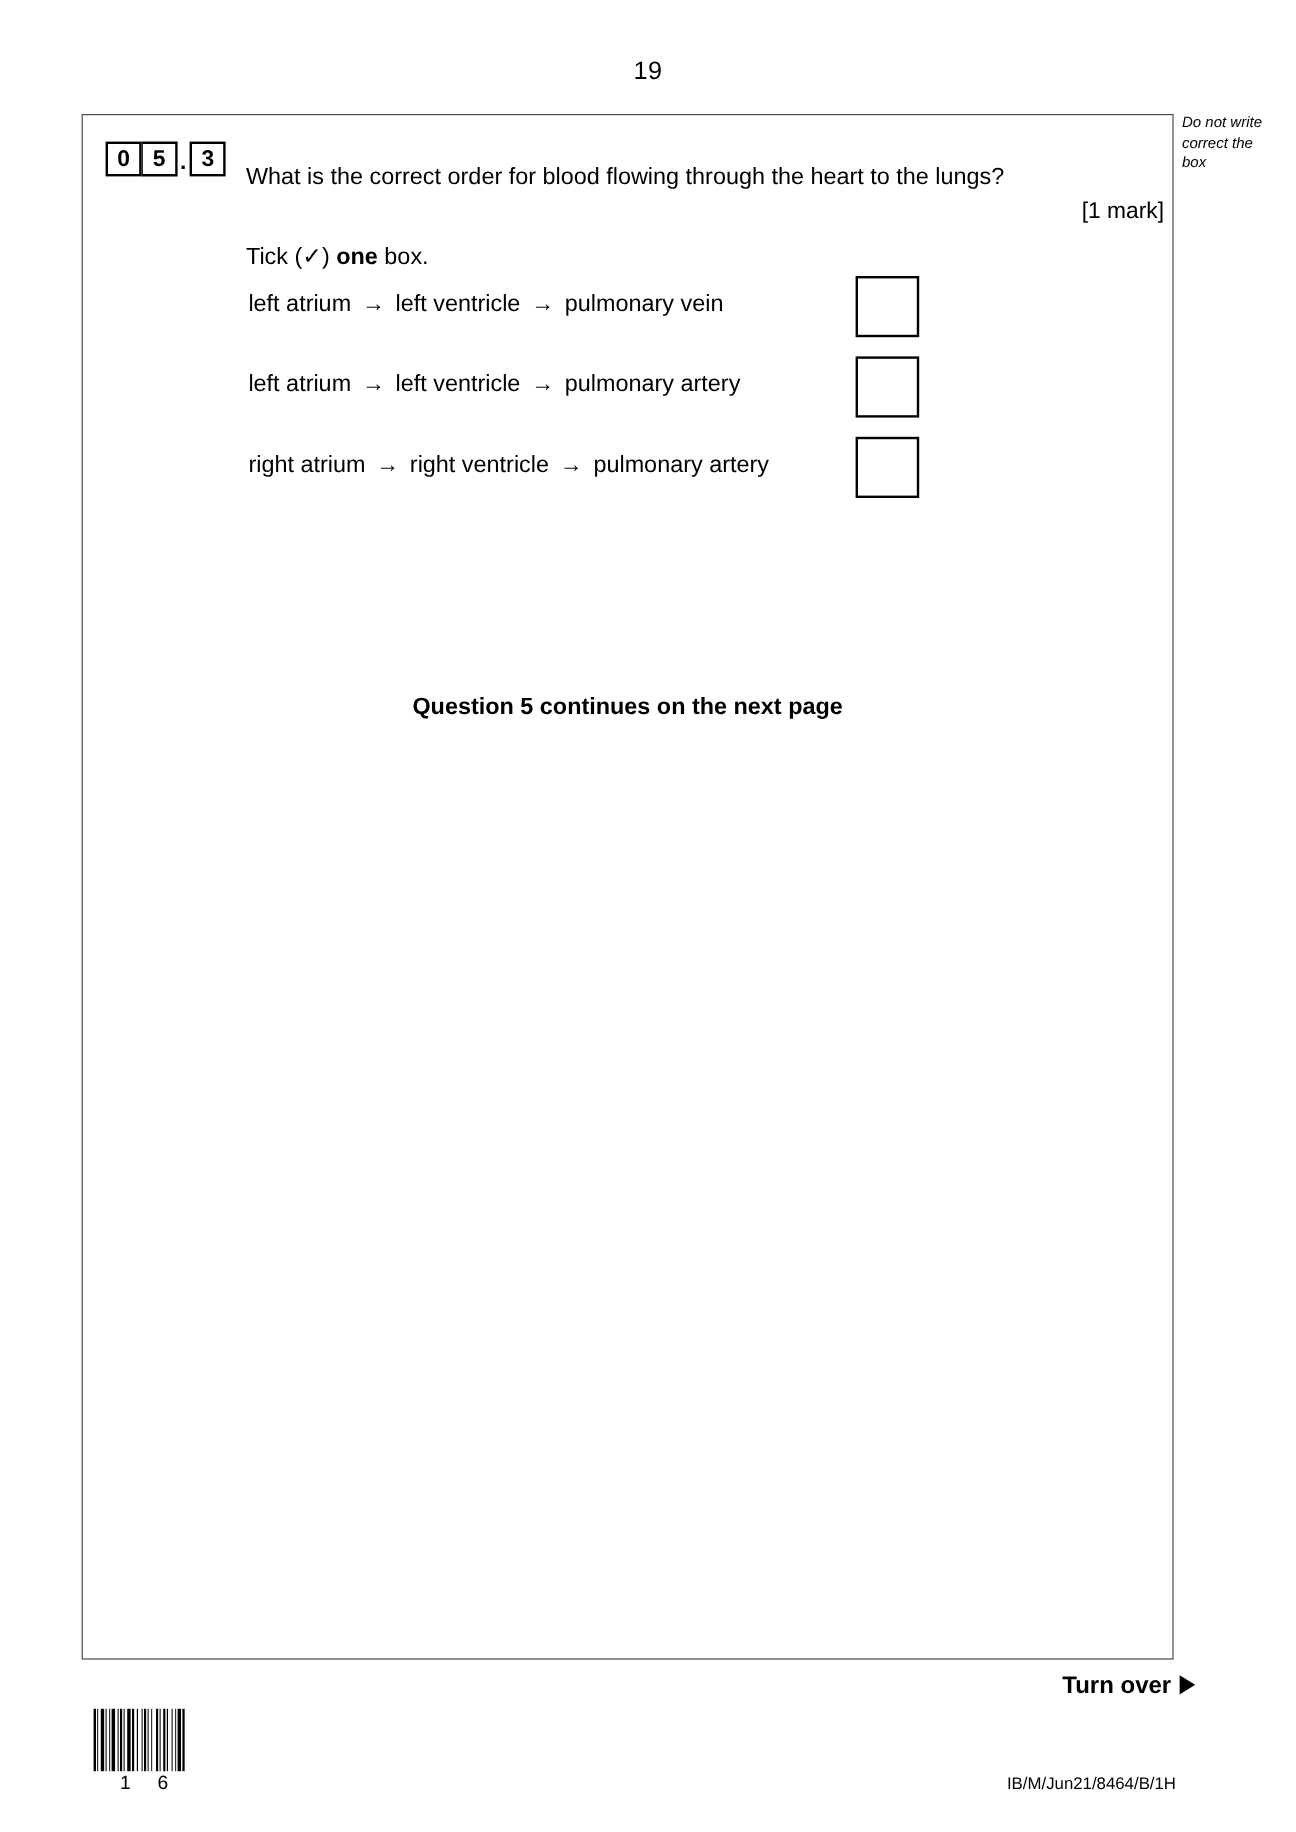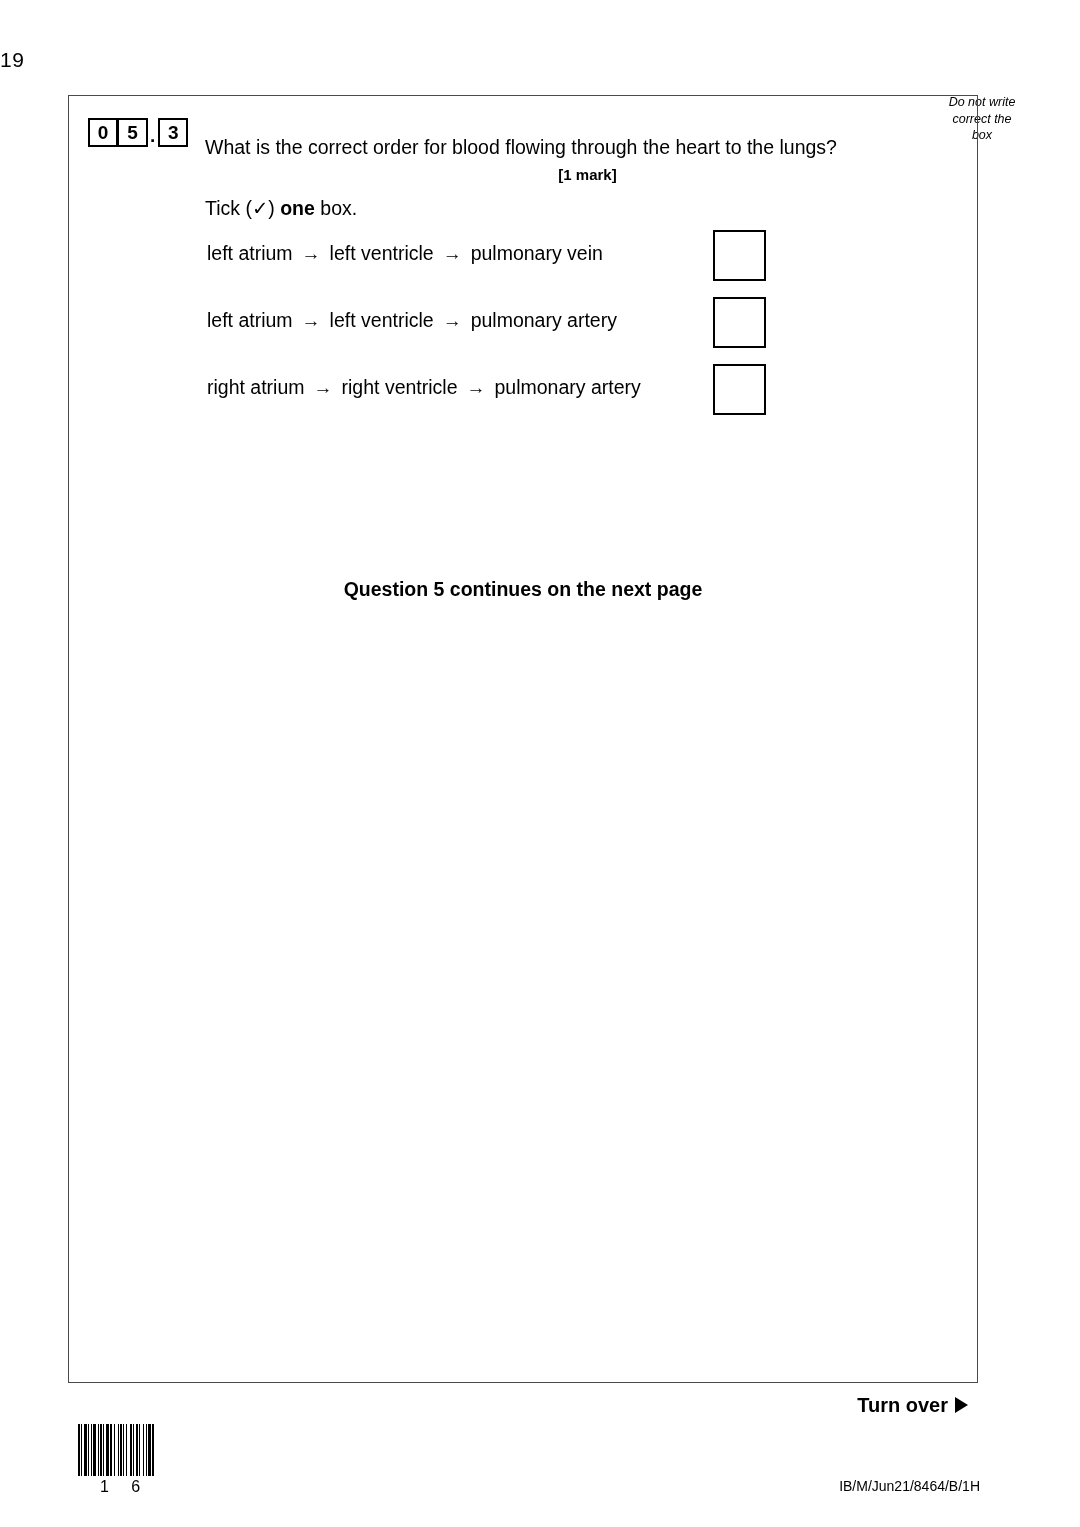--- a/index.html
+++ b/index.html
@@ -15,43 +15,43 @@
     color: #000000;
     overflow: hidden;
   }
 
   
   .page-number {
     position: absolute;
     top: 48px;
     left: 0;
     width: 1080px;
-    text-align: left;
+    text-align: center;
     font-size: 21px;
     letter-spacing: 0.5px;
   }
 
   
   .content-frame {
     position: absolute;
     left: 68px;
     top: 95px;
     width: 910px;
     height: 1288px;
     border: 1.5px solid #4a4a4a;
     box-sizing: border-box;
   }
 
   
   .margin-note {
     position: absolute;
-    left: 938px;
+    left: 985px;
     top: 94px;
     width: 88px;
-    text-align: center;
+    text-align: left;
     font-size: 12.5px;
     font-style: italic;
     line-height: 1.33;
   }
 
   
   .qnum {
     position: absolute;
     left: 88px;
     top: 118px;
@@ -84,23 +84,23 @@
     left: 205px;
     top: 119px;
     width: 760px;
   }
   .q-stem {
     font-size: 19.5px;
     line-height: 1.3;
     margin-top: 16px;
   }
   .q-mark {
-    font-size: 15px;
-    font-weight: bold;
-    text-align: center;
+    font-size: 19px;
+    font-weight: normal;
+    text-align: right;
     width: 765px;
     margin-top: 6px;
   }
   .q-instruction {
     font-size: 19.5px;
     margin-top: 14px;
   }
   .q-instruction b { font-weight: bold; }
 
   
@@ -143,21 +143,21 @@
     top: 578px;
     width: 910px;
     text-align: center;
     font-size: 19.5px;
     font-weight: bold;
   }
 
   
   .turn-over {
     position: absolute;
-    right: 112px;
+    right: 84px;
     top: 1394px;
     font-size: 20px;
     font-weight: bold;
     white-space: nowrap;
   }
   .turn-over .tri {
     display: inline-block;
     width: 0;
     height: 0;
     border-top: 8px solid transparent;

